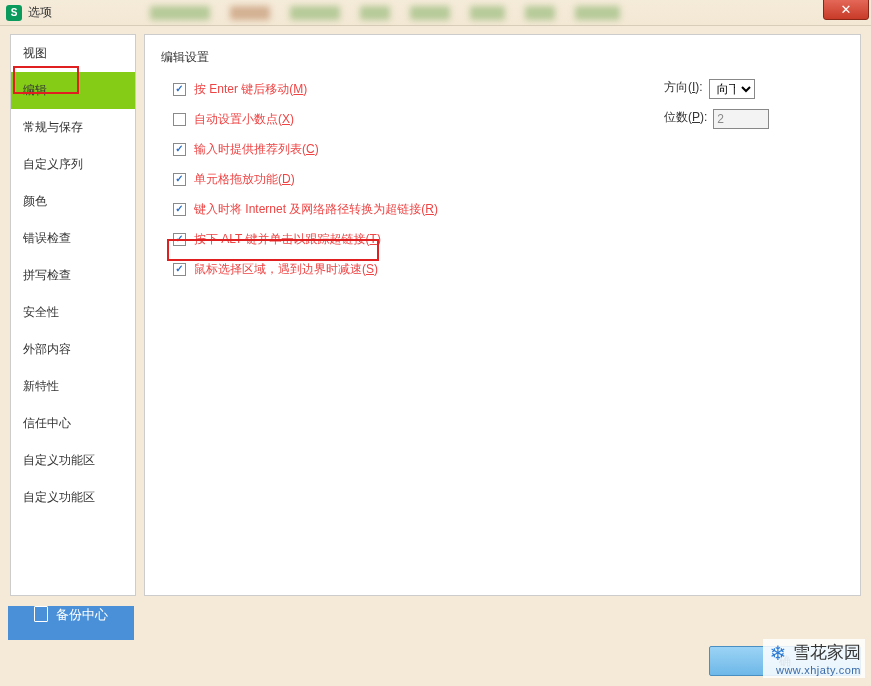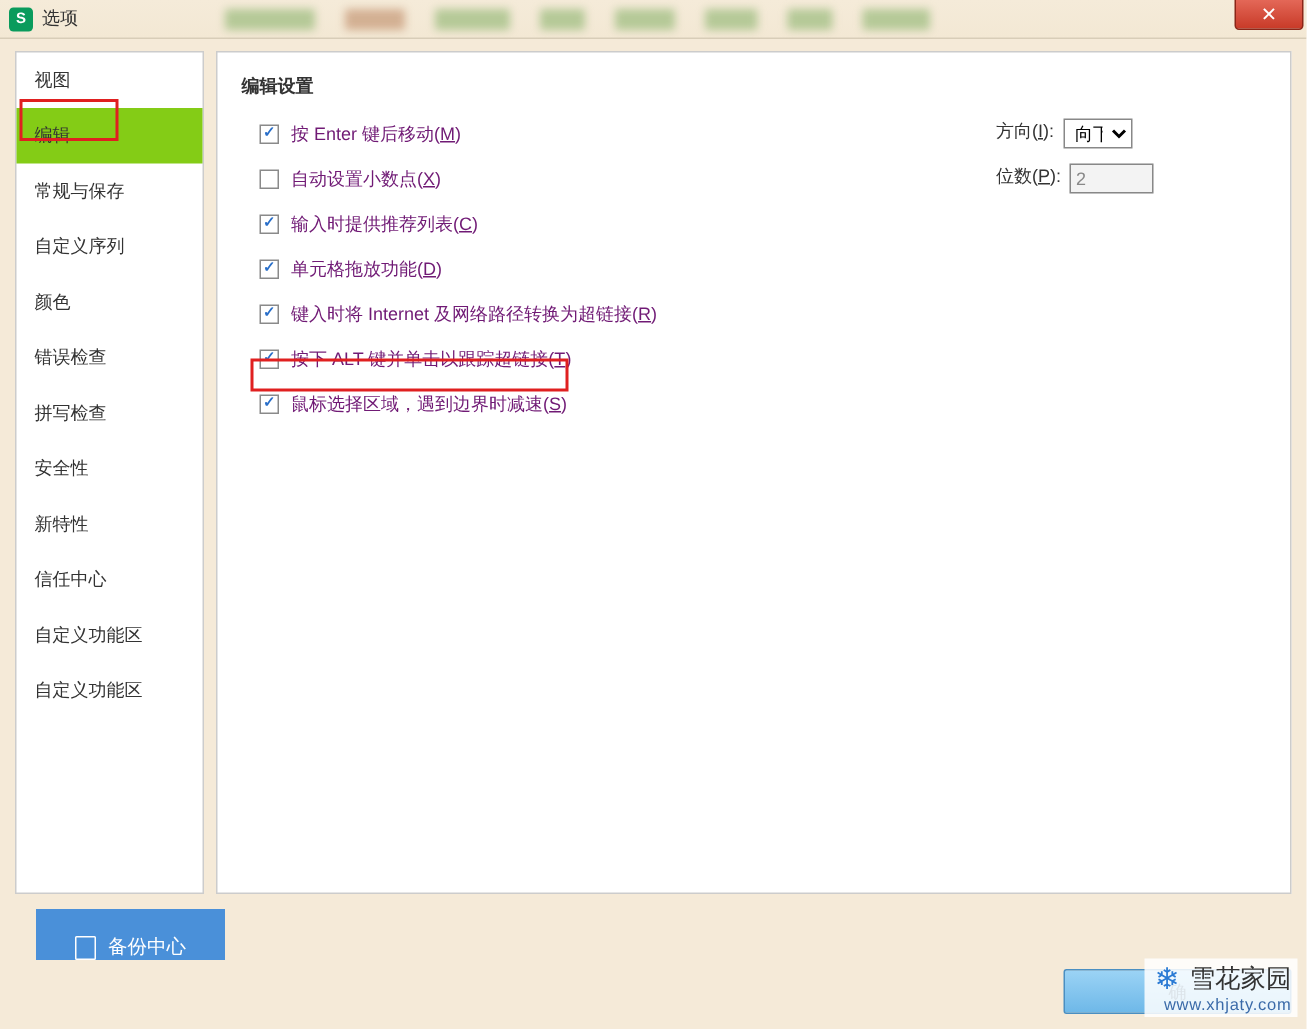--- a/index.html
+++ b/index.html
@@ -81,21 +81,21 @@
       pointer-events: none;
     }
     .content {
       flex: 1;
       background: #fff;
       border: 1px solid #ccc;
       padding: 14px 16px;
       position: relative;
     }
     .section-title {
-      font-weight: bold;
+      font-weight: normal;
       margin-bottom: 14px;
       color: #333;
     }
     .row {
       display: flex;
       align-items: center;
       margin-bottom: 12px;
       padding-left: 12px;
       height: 18px;
     }
@@ -111,21 +111,21 @@
       flex-shrink: 0;
     }
     .checkbox.checked::after {
       content: "✓";
       color: #2a6fc9;
       font-size: 10px;
       font-weight: bold;
       line-height: 1;
     }
     .lbl {
-      color: #701a75;
+      color: #ef4444;
     }
     .lbl u { text-decoration: underline; }
     .side-ctrl {
       margin-left: auto;
       display: flex;
       align-items: flex-start;
       gap: 6px;
       width: 180px;
     }
     .side-ctrl .slabel { color: #333; }
@@ -142,27 +142,27 @@
     .red-box-opt {
       position: absolute;
       left: 22px;
       top: 204px;
       width: 212px;
       height: 22px;
       border: 2px solid #e02020;
       pointer-events: none;
     }
     .backup-btn {
-      margin: 6px 0 0 24px;
+      margin: 6px 0 0 8px;
       width: 126px;
       height: 34px;
       background: #4a90d9;
       color: #fff;
       display: flex;
-      align-items: flex-end;
+      align-items: flex-start;
       justify-content: center;
       gap: 8px;
       cursor: pointer;
       font-size: 13px;
     }
     .backup-btn .doc-icon {
       width: 14px; height: 16px;
       border: 1.5px solid #fff;
       border-radius: 1px;
       position: relative;
@@ -253,20 +253,21 @@
 <div class="main-area">
   <div class="sidebar" id="sidebar">
       <div class="sidebar-item">视图</div>
       <div class="sidebar-item active">编辑</div>
       <div class="sidebar-item">常规与保存</div>
       <div class="sidebar-item">自定义序列</div>
       <div class="sidebar-item">颜色</div>
       <div class="sidebar-item">错误检查</div>
       <div class="sidebar-item">拼写检查</div>
       <div class="sidebar-item">安全性</div>
+      <div class="sidebar-item">外部内容</div>
       <div class="sidebar-item">新特性</div>
       <div class="sidebar-item">信任中心</div>
       <div class="sidebar-item">自定义功能区</div>
       <div class="sidebar-item">自定义功能区</div>
     </div>
   <div class="content">
     <div class="section-title">编辑设置</div>
     <div id="options">
         <div class="row">
           <span class="checkbox checked"></span>

